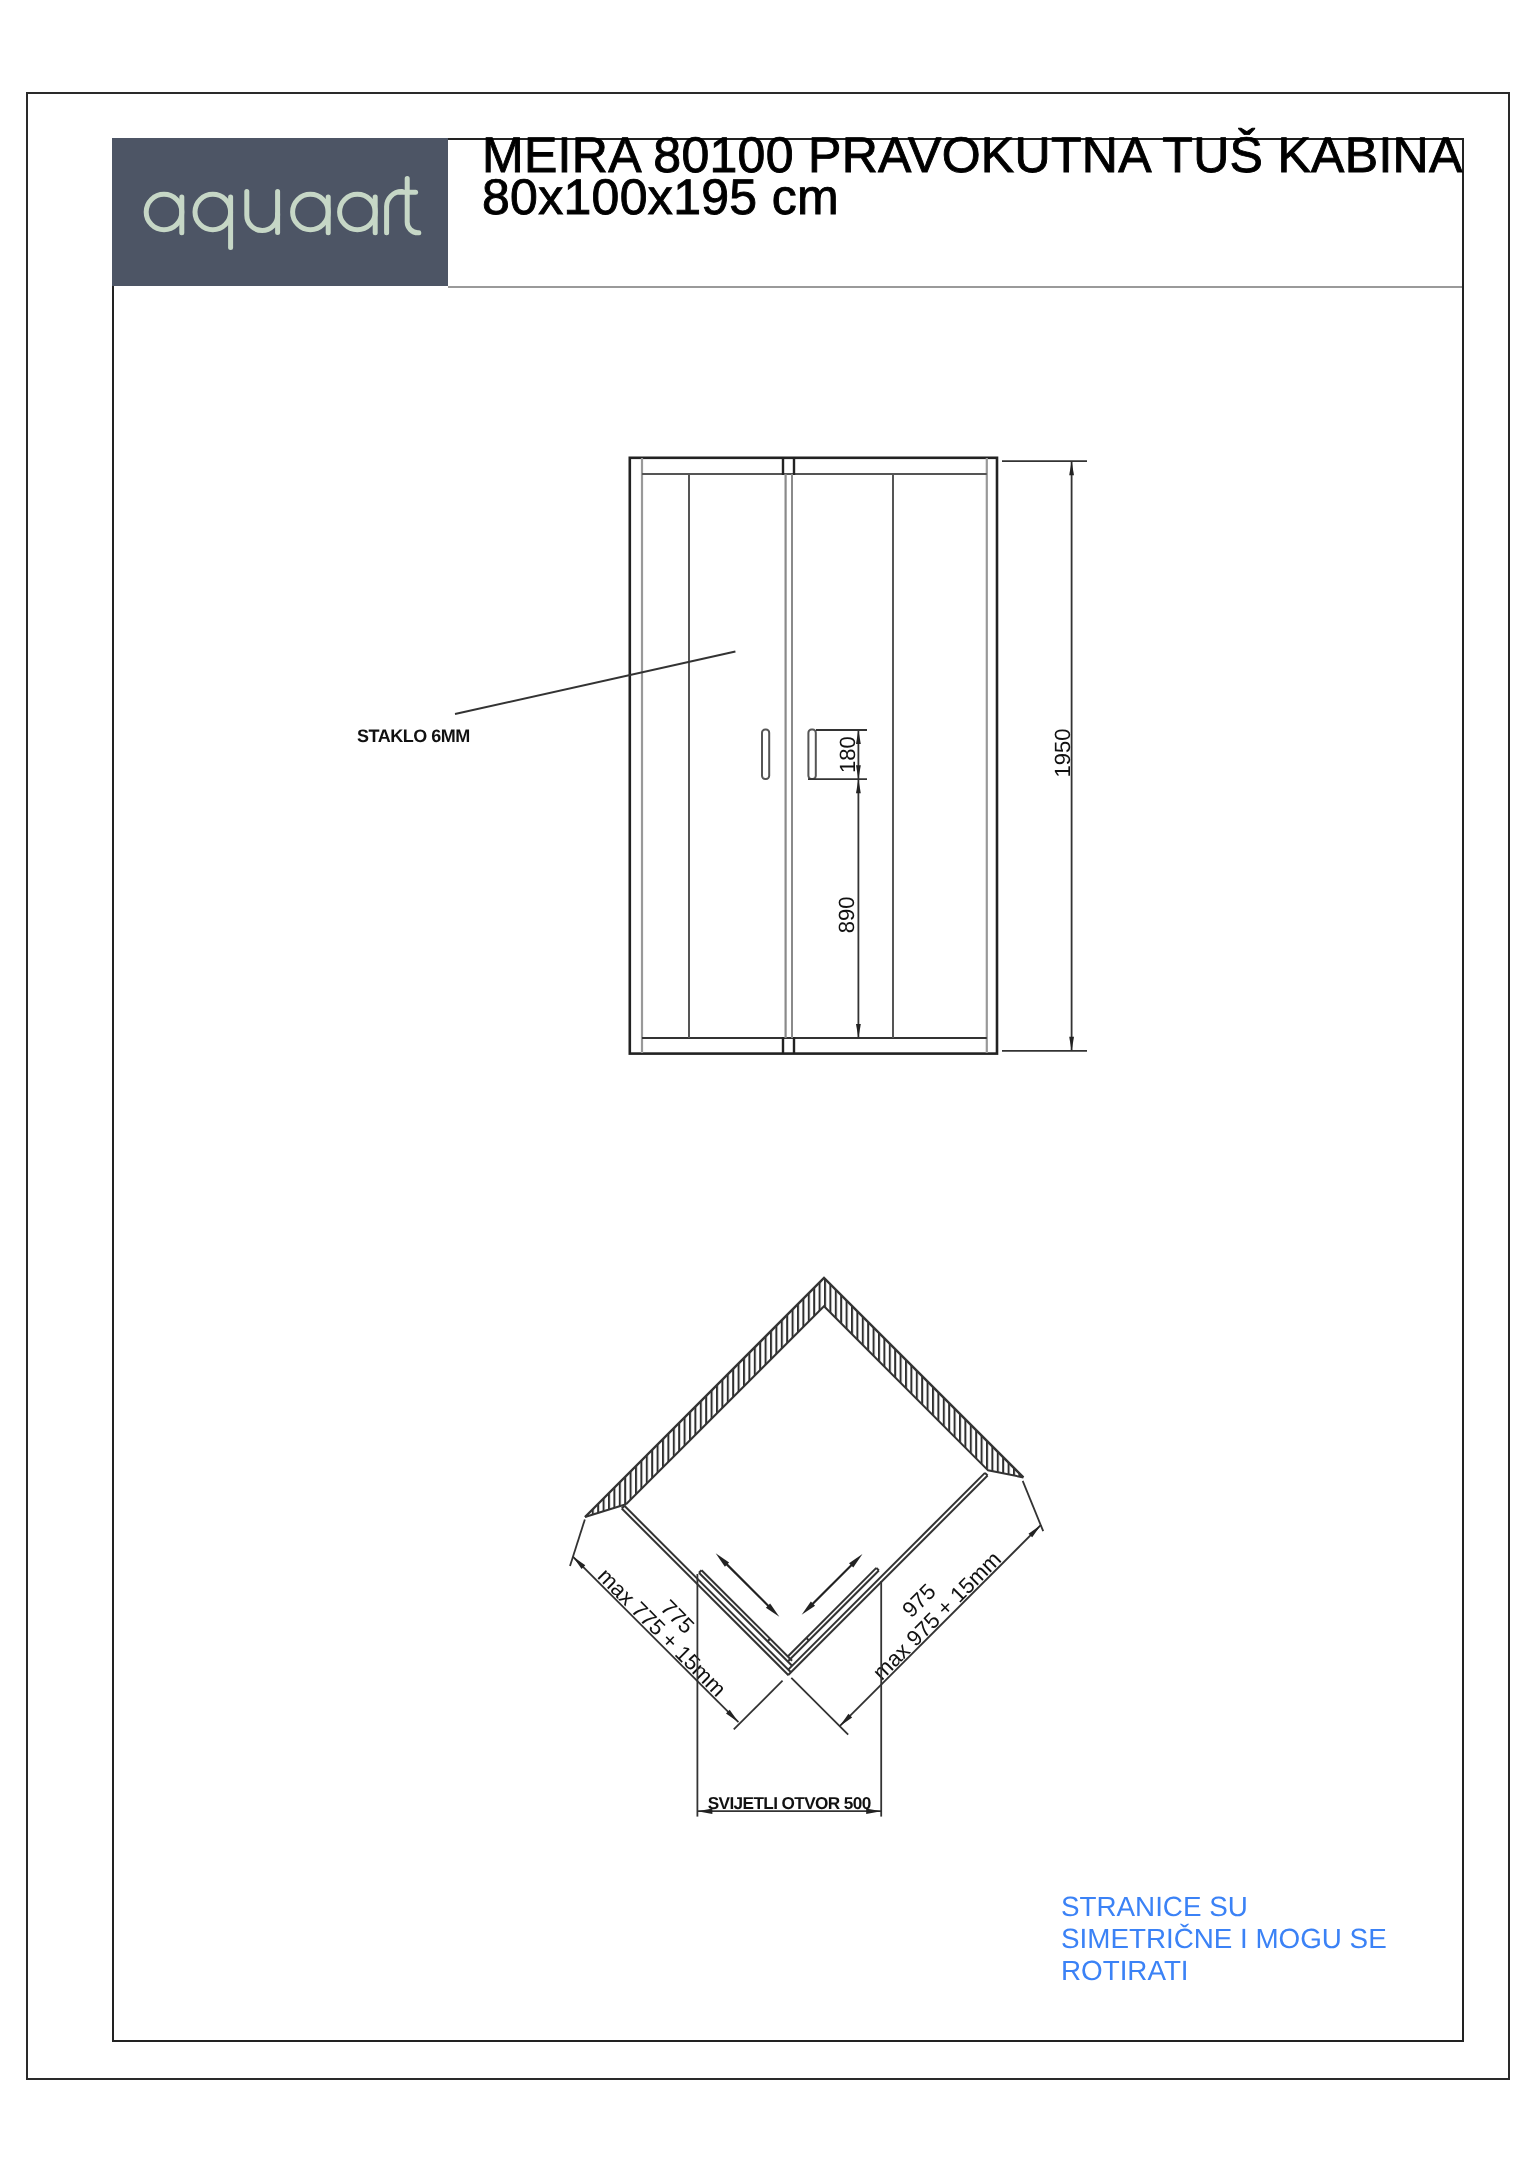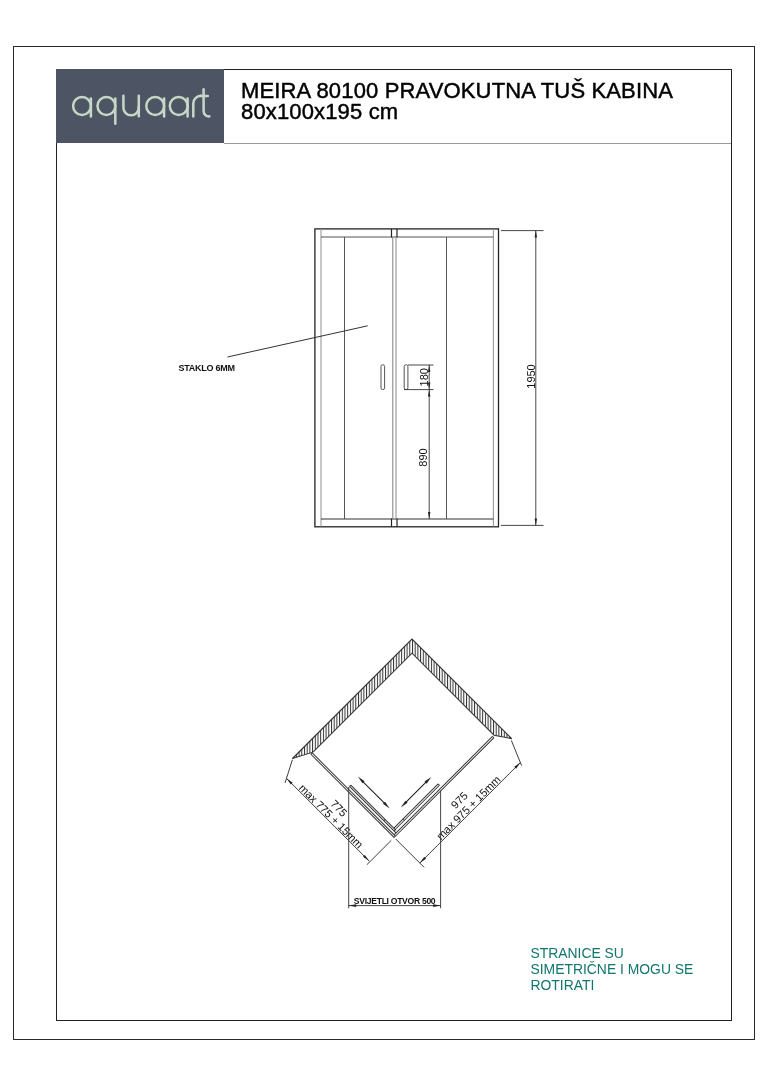--- a/index.html
+++ b/index.html
@@ -10,23 +10,23 @@
 <body>
 
 <div class="abs" style="left:13px;top:45.5px;width:740px;height:992px;border:1.3px solid #2a2a2a;"></div>
 
 <div class="abs" style="left:56.3px;top:69px;width:673.6px;height:950.2px;border:1.4px solid #222;"></div>
 
 <div class="abs" style="left:224px;top:142.8px;width:507px;height:1px;background:#9a9a9a;"></div>
 
 <div class="abs" style="left:56.3px;top:69.2px;width:168.1px;height:74.1px;background:#4d5565;"></div>
 
-<div class="abs" style="left:241px;top:80px;width:500px;font-size:22px;line-height:21px;color:#000;letter-spacing:0.15px;-webkit-text-stroke:0.45px #000;">MEIRA 80100 PRAVOKUTNA TUŠ KABINA<br>80x100x195 cm</div>
+<div class="abs" style="left:241px;top:68px;width:500px;font-size:25px;line-height:21px;color:#000;letter-spacing:0.15px;-webkit-text-stroke:0.45px #000;">MEIRA 80100 PRAVOKUTNA TUŠ KABINA<br>80x100x195 cm</div>
 
-<div class="abs" style="left:530.5px;top:944.6px;font-size:13.9px;line-height:16px;color:#0f766e;">STRANICE SU<br>SIMETRIČNE I MOGU SE<br>ROTIRATI</div>
+<div class="abs" style="left:530.5px;top:944.6px;font-size:13.9px;line-height:16px;color:#3b82f6;">STRANICE SU<br>SIMETRIČNE I MOGU SE<br>ROTIRATI</div>
 
 <svg class="abs" style="left:0;top:0;" width="768" height="1086" viewBox="0 0 768 1086">
   <defs>
     <pattern id="hatch" patternUnits="userSpaceOnUse" width="2.7" height="4" patternTransform="rotate(-45)">
       <rect width="2.7" height="4" fill="#ffffff"></rect>
       <rect x="0" width="1" height="4" fill="#2f2f2f"></rect>
     </pattern>
   </defs>
 
   <g transform="translate(-2,-1)" stroke="#c6d7c6" stroke-width="2.5" fill="none" stroke-linecap="round">

